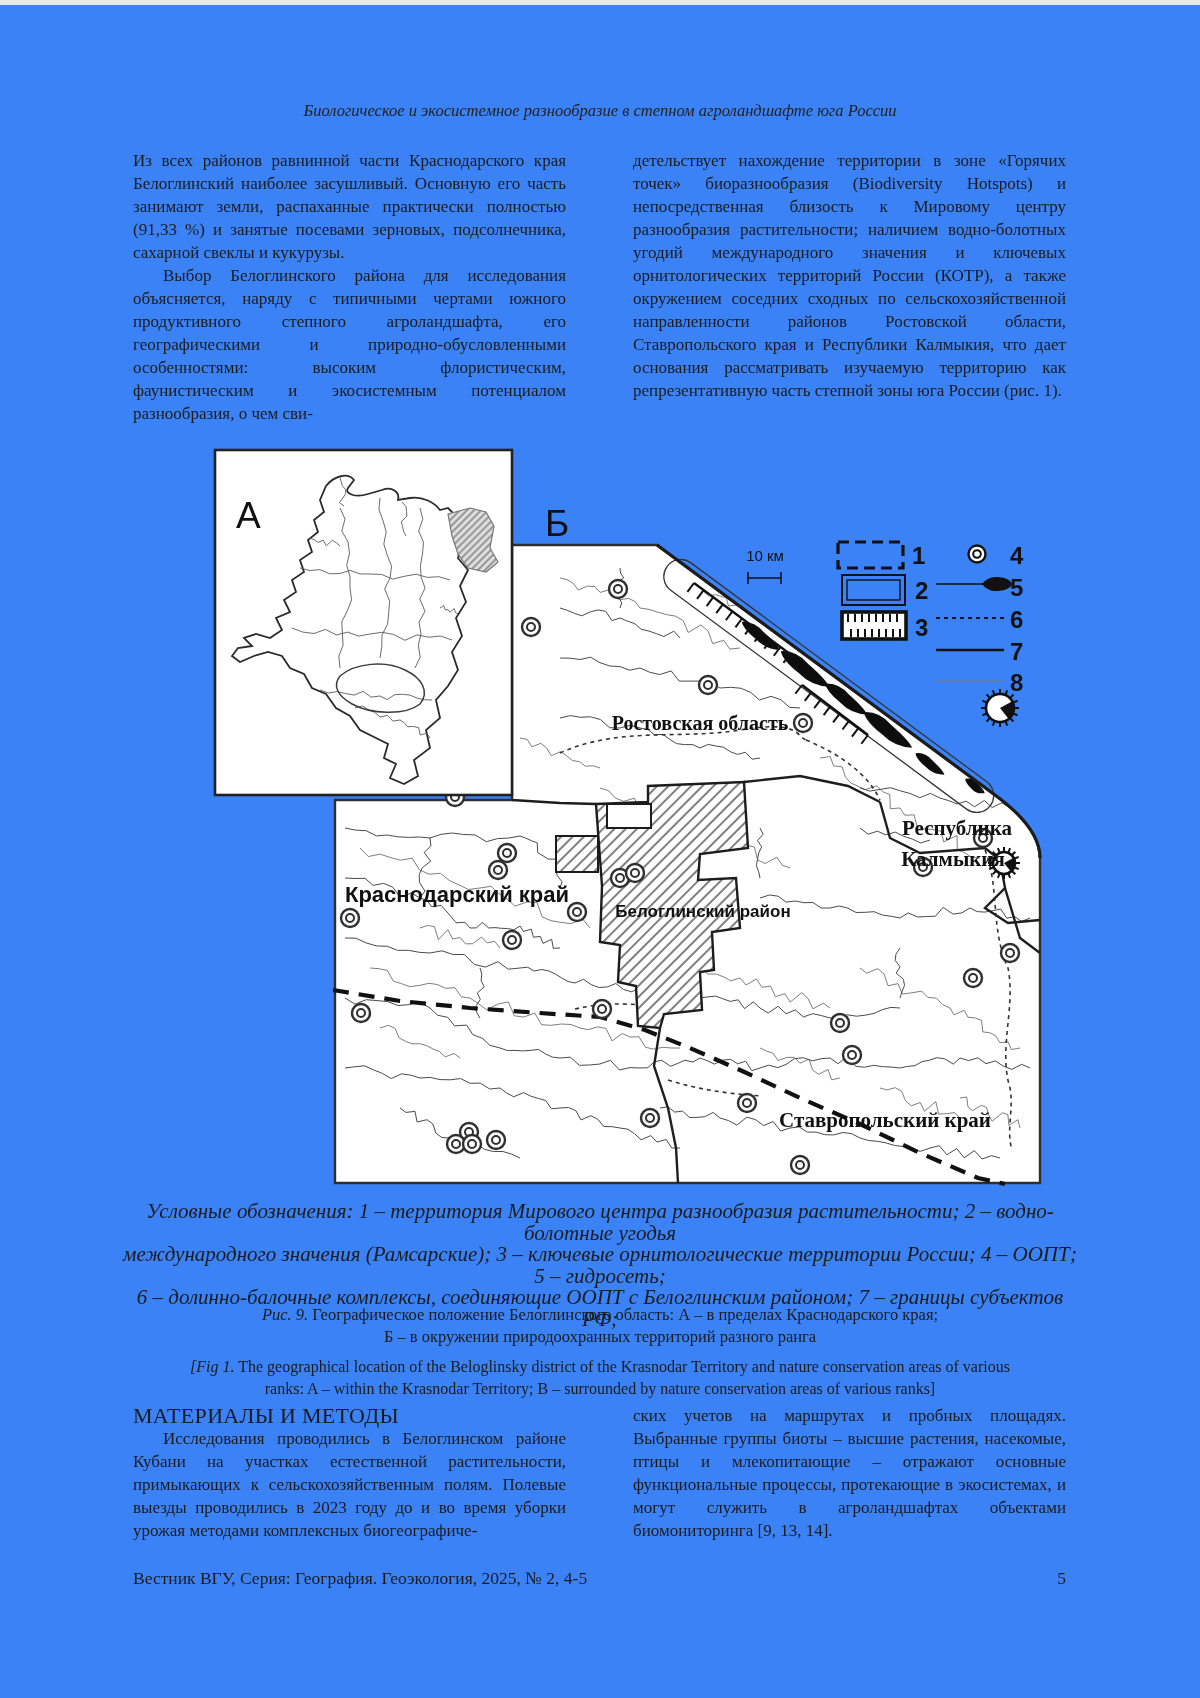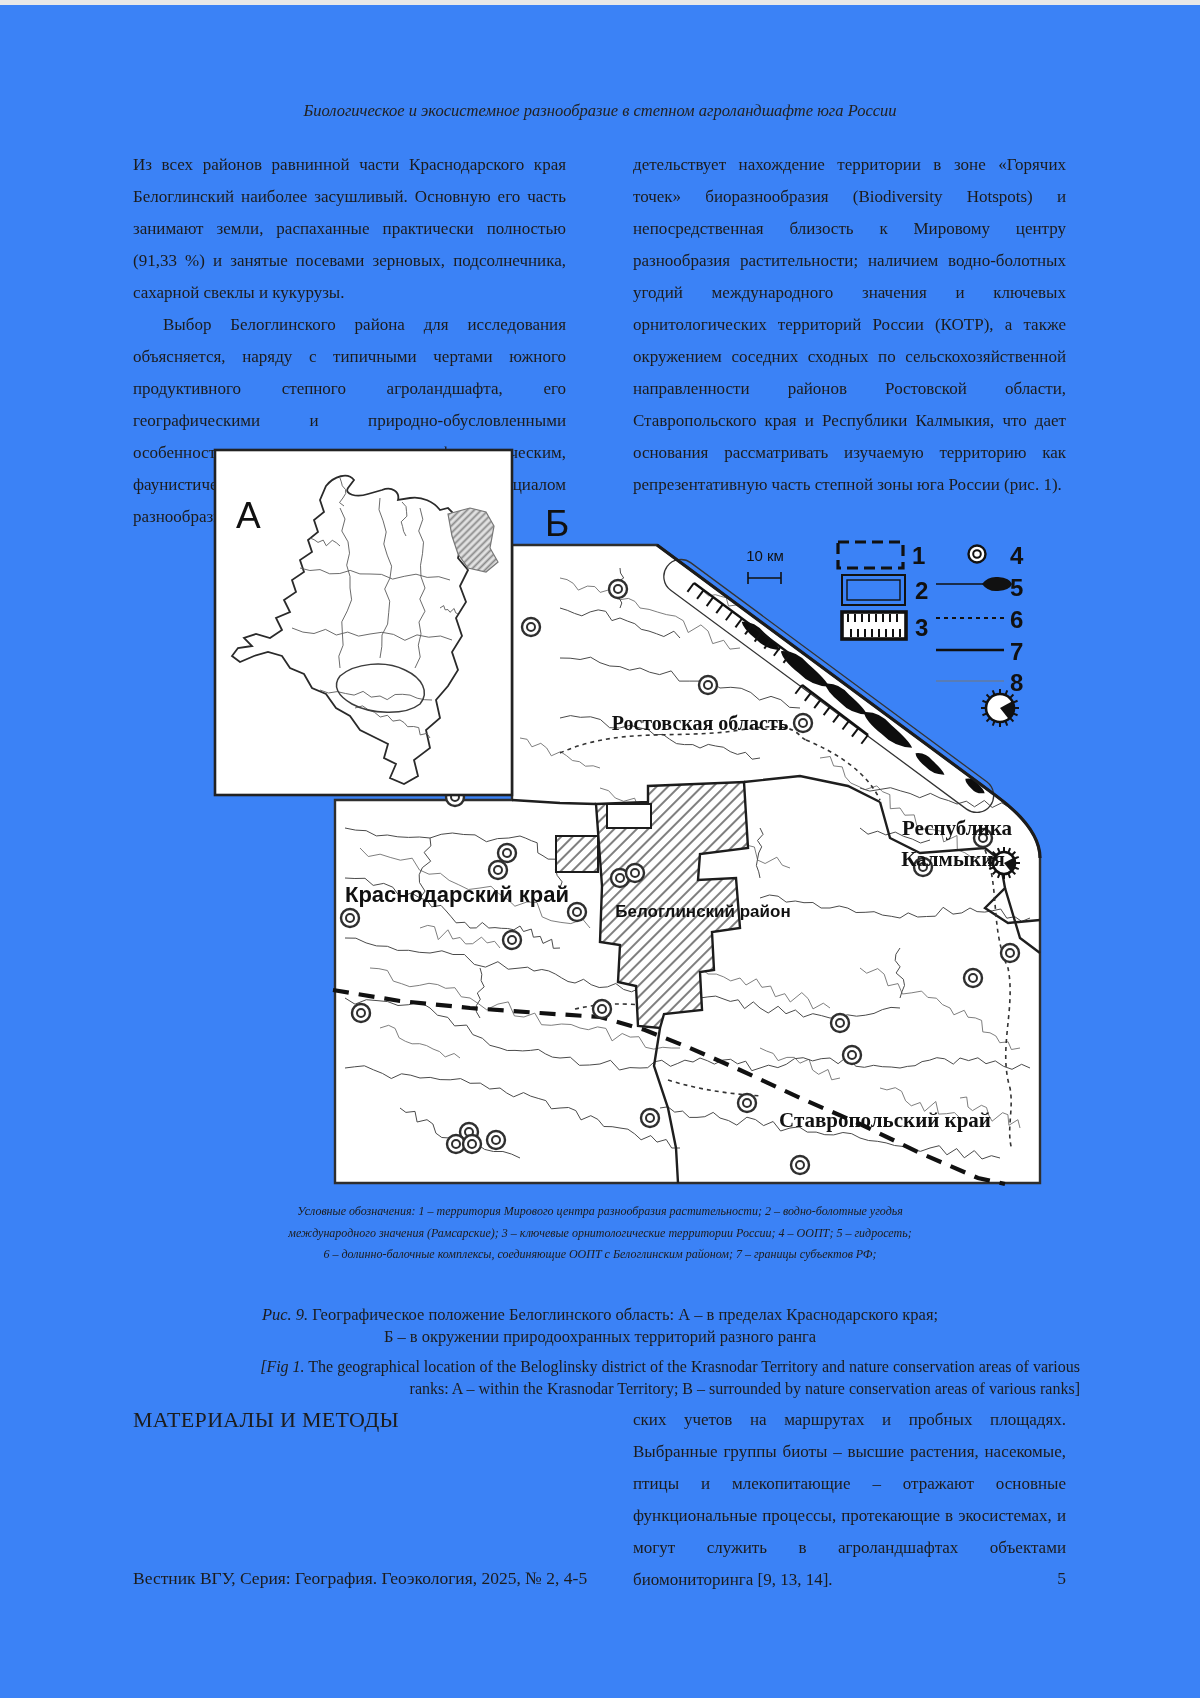--- a/index.html
+++ b/index.html
@@ -1,31 +1,31 @@
 <!DOCTYPE html>
 <html><head>
 <meta charset="utf-8">
 <style>
   html,body{margin:0;padding:0;background:#e8e8e8;}
   .page{position:relative;width:1200px;height:1698px;background:#3b82f6;
         font-family:"Liberation Serif",serif;color:#1c1c1c;overflow:hidden;margin:5px auto;}
   .rhead{position:absolute;top:96px;left:0;width:1200px;text-align:center;
          font-style:italic;font-size:16.5px;color:#222;}
-  .col{position:absolute;width:433px;text-align:justify;font-size:17px;line-height:32px;}
+  .col{position:absolute;width:433px;text-align:justify;font-size:17px;line-height:23px;}
   .colL{left:133px;} .colR{left:633px;}
   .colTop{top:144px;height:256px;}
   .colBot{top:1399px;height:150px;}
   .col p{margin:0;}
   .ind{text-indent:30px;}
   .sechead{text-align:left;font-size:22px;letter-spacing:.3px;margin:0 0 1px 0;}
   .capleg{position:absolute;top:1196px;left:120px;width:960px;text-align:center;
-          font-style:italic;font-size:12px;line-height:21.5px;}
+          font-style:italic;font-size:21px;line-height:21.5px;}
   .capru{position:absolute;top:1299px;left:120px;width:960px;text-align:center;
          font-size:16.5px;line-height:22px;}
-  .capen{position:absolute;top:1351px;left:100px;width:980px;text-align:right;
+  .capen{position:absolute;top:1351px;left:110px;width:980px;text-align:center;
          font-size:16px;line-height:22px;}
   .it{font-style:italic;}
   .footer{position:absolute;top:1563px;left:133px;width:933px;font-size:17.5px;}
   .pageno{float:right;}
   .figwrap{position:absolute;left:0;top:403px;width:1200px;height:790px;}
   svg text{user-select:none;}
   .mserif{font-family:"Liberation Serif",serif;font-weight:bold;fill:#111;}
   .msans{font-family:"Liberation Sans",sans-serif;font-weight:bold;fill:#111;}
   .legnum{font-family:"Liberation Sans",sans-serif;font-weight:bold;font-size:24px;fill:#111;}
   .ablab{font-family:"Liberation Sans",sans-serif;font-size:37px;fill:#111;}
@@ -429,20 +429,21 @@
     <div>Б – в окружении природоохранных территорий разного ранга</div>
   </div>
 
   <div class="capen">
     <div><span class="it">[Fig 1.</span><span> The geographical location of the Beloglinsky district of the Krasnodar Territory and nature conservation areas of various</span></div>
     <div>ranks:  A – within the Krasnodar Territory; B – surrounded by nature conservation areas of various ranks]</div>
   </div>
 
   <div class="col colL colBot">
     <p class="sechead">МАТЕРИАЛЫ И МЕТОДЫ</p>
+    <p class="ind">Исследования проводились в Белоглинском районе Кубани на участках естественной растительности, примыкающих к сельскохозяйственным полям. Полевые выезды проводились в 2023 году до и во время уборки урожая методами комплексных биогеографиче-</p>
   </div>
   <div class="col colR colBot">
     <p>ских учетов на маршрутах и пробных площадях. Выбранные группы биоты – высшие растения, насекомые, птицы и млекопитающие – отражают основные функциональные процессы, протекающие в экосистемах, и могут служить в агроландшафтах объектами биомониторинга [9, 13, 14].</p>
   </div>
 
   <div class="footer">
     <span class="pageno">5</span>
     <span>Вестник ВГУ, Серия: География. Геоэкология, 2025, № 2, 4-5</span>
   </div>
 

